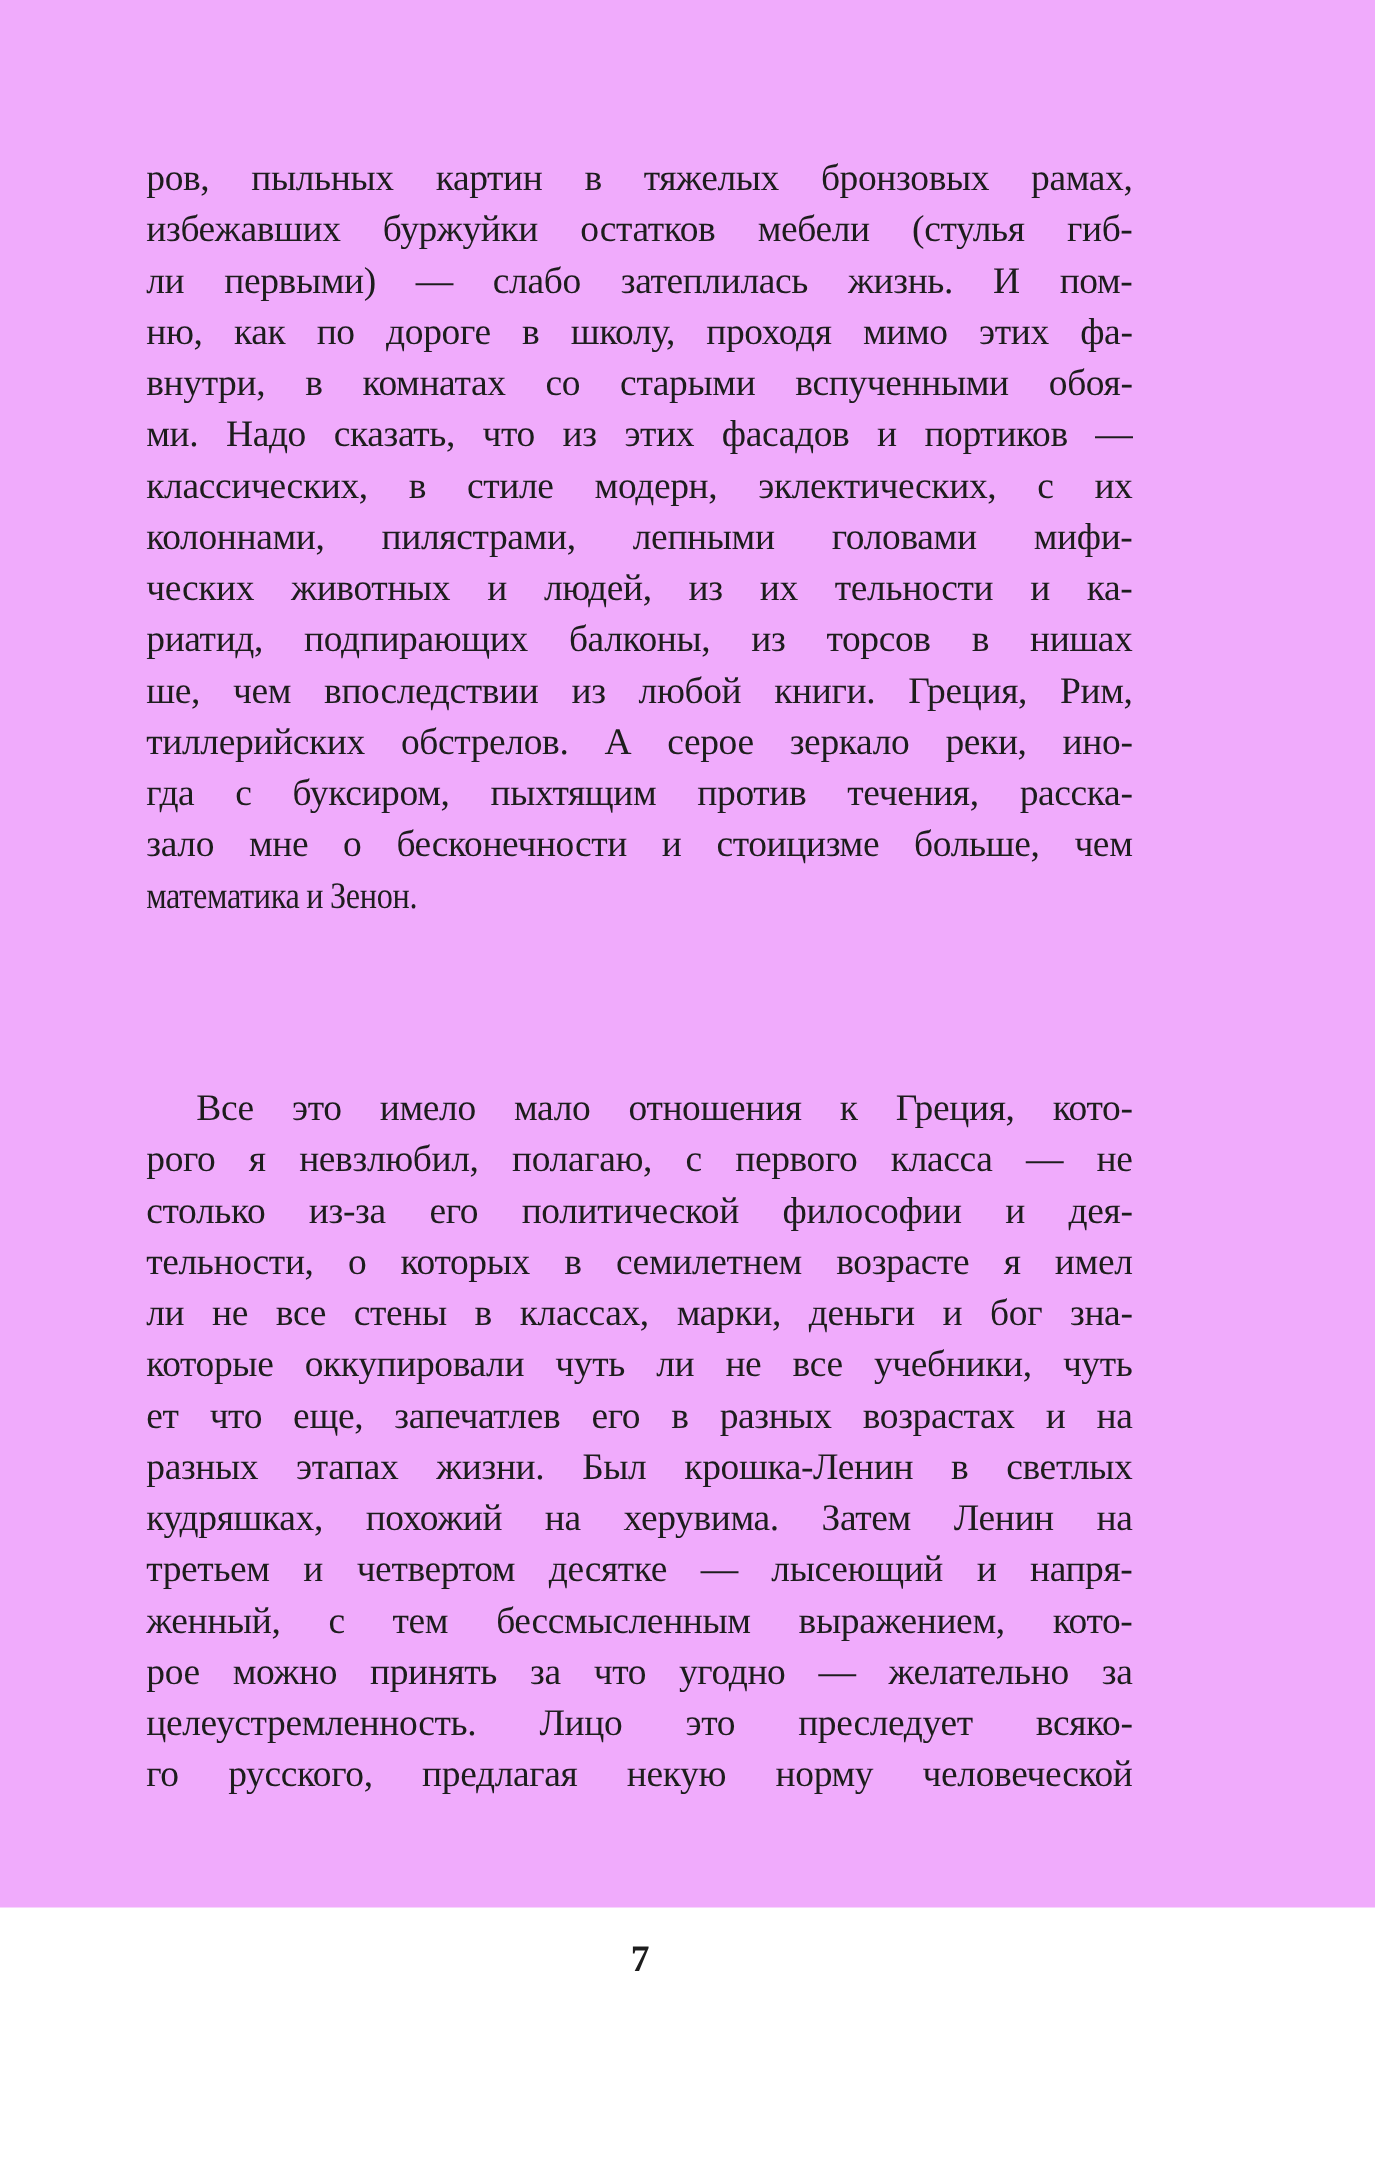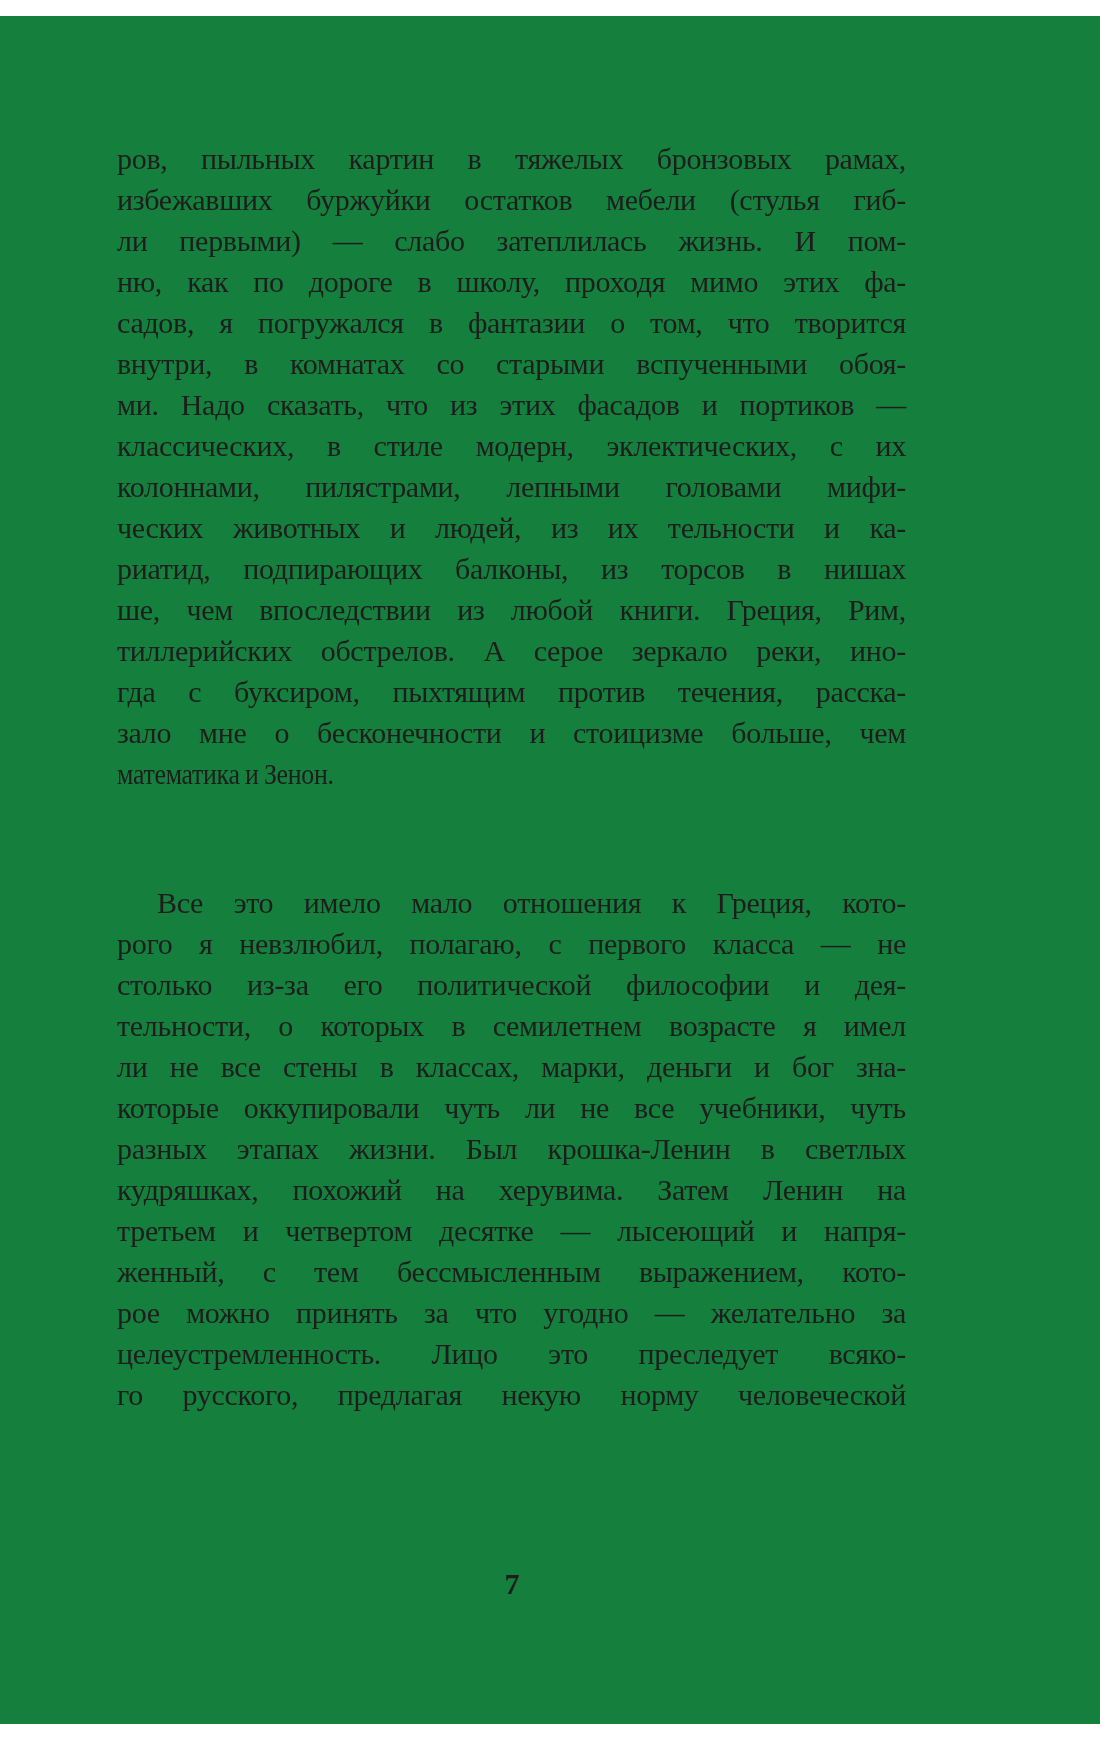--- a/index.html
+++ b/index.html
@@ -10,24 +10,24 @@
   body {
     width: 1100px;
     height: 1742px;
     position: relative;
     overflow: hidden;
     font-family: "Liberation Serif", "DejaVu Serif", serif;
     color: #1d1d1d;
   }
   .page {
     position: absolute;
-    left: 0; top: 16px;
+    left: 0; top: 0;
     width: 1100px;
-    height: 1708px;
-    background: #15803d;
+    height: 1526px;
+    background: #f0abfc;
   }
   .text-block {
     position: absolute;
     left: 117px;
     width: 789px;
   }
   .para-1 { top: 122px; }
   .para-2 { top: 866px; }
   .line {
     display: block;
@@ -62,41 +62,41 @@
 </head>
 <body>
 
 <div class="page">
 
   <div class="text-block para-1">
     <span class="line">ров, пыльных картин в тяжелых бронзовых рамах,</span>
     <span class="line">избежавших буржуйки остатков мебели (стулья гиб-</span>
     <span class="line">ли первыми) — слабо затеплилась жизнь. И пом-</span>
     <span class="line">ню, как по дороге в школу, проходя мимо этих фа-</span>
-    <span class="line">садов, я погружался в фантазии о том, что творится</span>
     <span class="line">внутри, в комнатах со старыми вспученными обоя-</span>
     <span class="line">ми. Надо сказать, что из этих фасадов и портиков —</span>
     <span class="line">классических, в стиле модерн, эклектических, с их</span>
     <span class="line">колоннами, пилястрами, лепными головами мифи-</span>
     <span class="line">ческих животных и людей, из их тельности и ка-</span>
     <span class="line">риатид, подпирающих балконы, из торсов в нишах</span>
     <span class="line">ше, чем впоследствии из любой книги. Греция, Рим,</span>
     <span class="line">тиллерийских обстрелов. А серое зеркало реки, ино-</span>
     <span class="line">гда с буксиром, пыхтящим против течения, расска-</span>
     <span class="line">зало мне о бесконечности и стоицизме больше, чем</span>
     <span class="line last" style="transform: scaleX(0.86); width: 917.442px;">математика и Зенон.</span>
   </div>
 
   <div class="text-block para-2">
     <span class="line indent">Все это имело мало отношения к Греция, кото-</span>
     <span class="line">рого я невзлюбил, полагаю, с первого класса — не</span>
     <span class="line">столько из-за его политической философии и дея-</span>
     <span class="line">тельности, о которых в семилетнем возрасте я имел</span>
     <span class="line">ли не все стены в классах, марки, деньги и бог зна-</span>
     <span class="line">которые оккупировали чуть ли не все учебники, чуть</span>
+    <span class="line">ет что еще, запечатлев его в разных возрастах и на</span>
     <span class="line">разных этапах жизни. Был крошка-Ленин в светлых</span>
     <span class="line">кудряшках, похожий на херувима. Затем Ленин на</span>
     <span class="line">третьем и четвертом десятке — лысеющий и напря-</span>
     <span class="line">женный, с тем бессмысленным выражением, кото-</span>
     <span class="line">рое можно принять за что угодно — желательно за</span>
     <span class="line">целеустремленность. Лицо это преследует всяко-</span>
     <span class="line">го русского, предлагая некую норму человеческой</span>
   </div>
 
   <div class="page-number">7</div>

